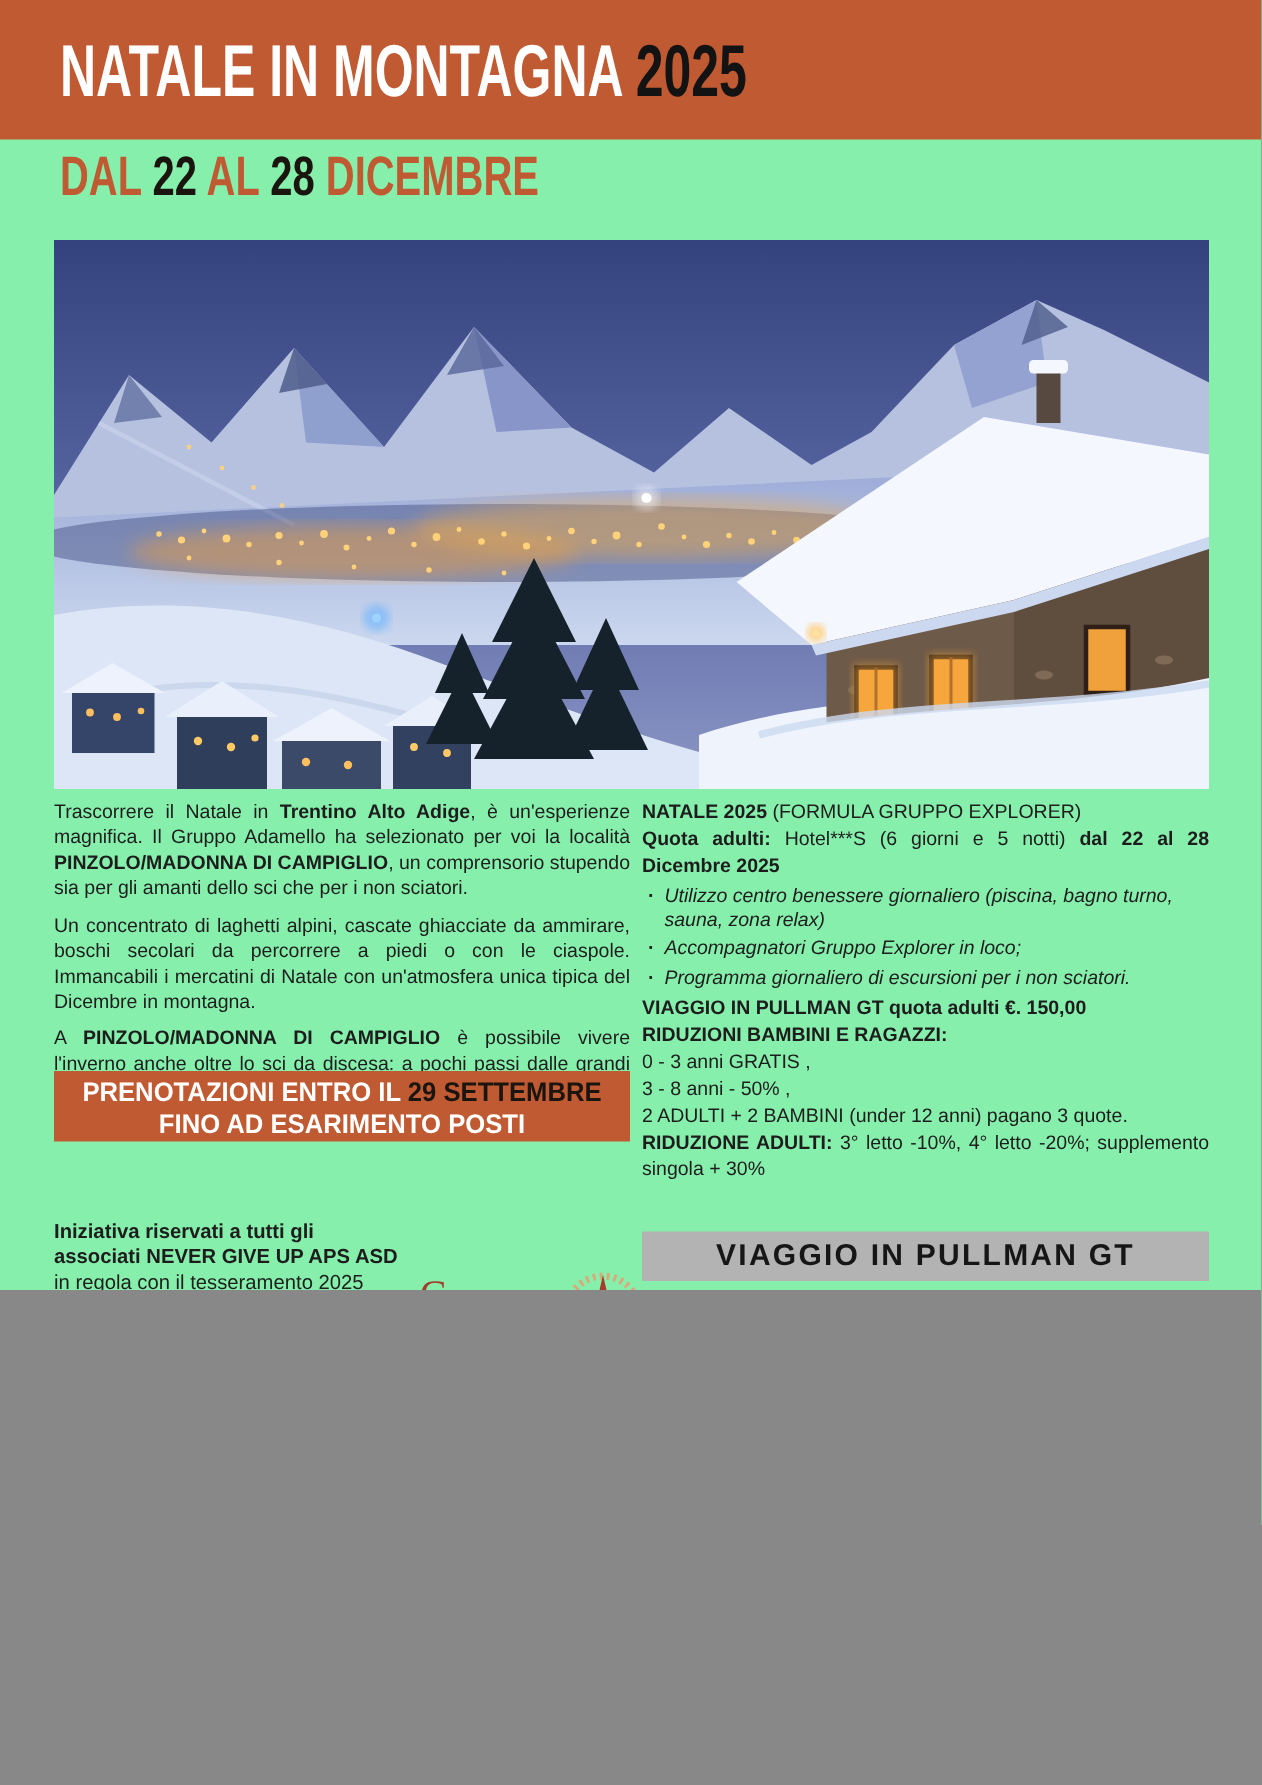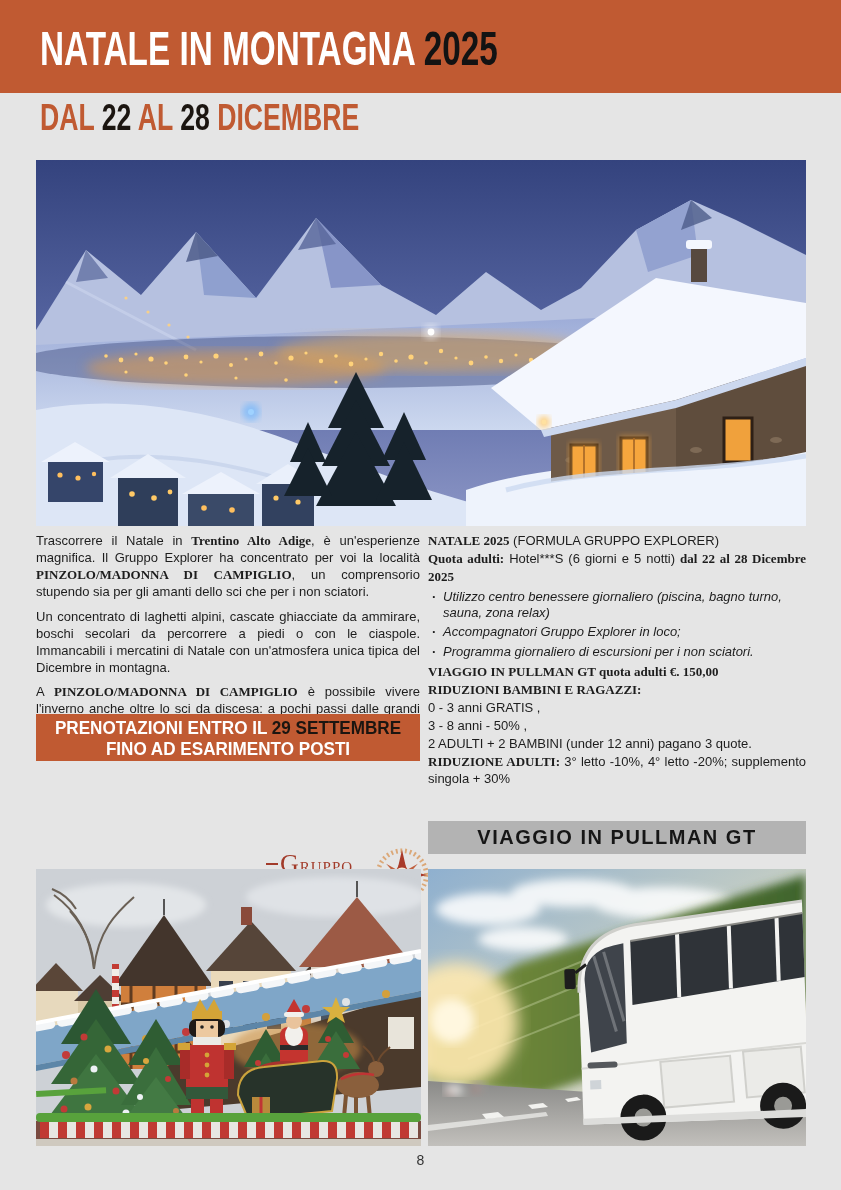--- a/index.html
+++ b/index.html
@@ -1,17 +1,17 @@
 <!DOCTYPE html>
 <html style="--accent: #c05a32; --gray-banner: #b3b3b3; --logo-red: #a23b2a;"><head>
 <meta charset="utf-8">
 <style>
   html,body{margin:0;padding:0;background:#888;}
   .page{
-    position:relative;width:841px;height:1190px;margin:0 auto;background:#e5e5e5;
+    position:relative;width:841px;height:860px;margin:0 auto;background:#86efac;
     font-family:"Liberation Sans",sans-serif;color:#1d1d1d;overflow:hidden;
   }
   
   .header-bar{position:absolute;left:0;top:0;width:841px;height:93px;background:var(--accent,#c05a32);}
   .header-title{position:absolute;left:40px;top:0;height:93px;line-height:96px;margin:0;
     font-size:49px;font-weight:700;letter-spacing:0;white-space:nowrap;}
   .cond-t{display:inline-block;transform:scaleX(.68);transform-origin:0 50%;}
   .title-main{color:#ffffff;}
   .title-year{color:#131313;}
   .subtitle{position:absolute;left:40px;top:97px;font-size:37px;font-weight:700;white-space:nowrap;}
@@ -24,21 +24,21 @@
   .photo svg{display:block;width:100%;height:100%;}
   #hero{left:36px;top:160px;width:770px;height:366px;}
   #market{left:36px;top:869px;width:385px;height:277px;}
   #bus{left:428px;top:869px;width:378px;height:277px;}
   
   .col{position:absolute;top:532px;font-size:13px;line-height:1.32;}
   #intro-col{left:36px;width:384px;}
   #offer-col{left:428px;width:378px;line-height:1.38;}
   .col p{margin:0 0 7px 0;text-align:justify;}
   #offer-col p{margin:0;}
-  .b{font-weight:700;font-family:Liberation Serif, serif;}
+  .b{font-weight:700;}
   .xb{font-weight:800;}
   ul.includes{list-style:none;margin:2px 0 2px 0;padding:0;}
   ul.includes li{font-style:italic;position:relative;padding-left:15px;margin:3px 0;text-align:left;line-height:1.25;}
   ul.includes li::before{content:"\00B7";position:absolute;left:4px;top:0;font-weight:700;font-style:normal;}
   .offer-line{margin:0;}
   
   .booking-banner{position:absolute;left:36px;top:714px;width:384px;height:47px;background:var(--accent,#c05a32);
     text-align:center;font-weight:800;font-size:18px;line-height:21px;padding-top:4px;box-sizing:border-box;}
   .booking-banner .bl{display:block;white-space:nowrap;transform:scaleX(.95);transform-origin:50% 50%;}
   
@@ -225,21 +225,21 @@
         <rect x="583" y="276" width="30" height="46" fill="#f6a63e" opacity=".5" filter="url(#hb3)"></rect>
         <circle cx="508" cy="262" r="6" fill="#ffca6e" opacity=".9" filter="url(#hb3)"></circle>
         <circle cx="508" cy="262" r="2.4" fill="#ffe1a0"></circle>
       </g>
       <path d="M430,340 C540,306 650,318 770,292 L770,366 L430,366 Z" fill="#eef3fc"></path>
       <path d="M470,330 C560,306 660,314 770,296" stroke="#ccd9f0" stroke-width="5" fill="none" opacity=".8"></path>
     </svg>
   </figure>
 
   <section class="col" id="intro-col">
-    <p><span>Trascorrere il Natale in </span><span class="b">Trentino Alto Adige</span><span>, è un'esperienze magnifica. Il Gruppo Explorer ha concentrato per voi la località </span><span class="b">PINZOLO/MADONNA DI CAMPIGLIO</span><span>, un comprensorio stupendo sia per gli amanti dello sci che per i non sciatori.</span></p>
+    <p><span>Trascorrere il Natale in </span><span class="b">Trentino Alto Adige</span><span>, è un'esperienze magnifica. Il Gruppo Adamello ha selezionato per voi la località </span><span class="b">PINZOLO/MADONNA DI CAMPIGLIO</span><span>, un comprensorio stupendo sia per gli amanti dello sci che per i non sciatori.</span></p>
     <p><span>Un concentrato di laghetti alpini, cascate ghiacciate da ammirare, boschi secolari da percorrere a piedi o con le ciaspole. Immancabili i mercatini di Natale con un'atmosfera unica tipica del Dicembre in montagna.</span></p>
     <p><span>A </span><span class="b">PINZOLO/MADONNA DI CAMPIGLIO</span><span> è possibile vivere l'inverno anche oltre lo sci da discesa: a pochi passi dalle grandi piste battute c'è la natura silenziosa del </span><span class="b">Parco Naturale Adamello Brenta.</span></p>
   </section>
 
   <section class="col" id="offer-col">
     <p><span class="b">NATALE 2025</span><span> (FORMULA GRUPPO EXPLORER)</span></p>
     <p><span class="b">Quota adulti:</span><span> Hotel***S (6 giorni e 5 notti) </span><span class="b">dal 22 al 28 Dicembre 2025</span></p>
     <ul class="includes">
         <li>Utilizzo centro benessere giornaliero (piscina, bagno turno, sauna, zona relax)</li>
         <li>Accompagnatori Gruppo Explorer in loco;</li>
@@ -253,20 +253,25 @@
       </div>
     <p>2 ADULTI + 2 BAMBINI (under 12 anni) pagano 3 quote.</p>
     <p><span class="b">RIDUZIONE ADULTI:</span><span> 3° letto -10%, 4° letto -20%; supplemento singola + 30%</span></p>
   </section>
 
   <div class="booking-banner">
     <span class="bl"><span class="w">PRENOTAZIONI ENTRO IL </span><span class="dark">29 SETTEMBRE</span></span>
     <span class="bl w">FINO AD ESARIMENTO POSTI</span>
   </div>
 
+  <div class="note">
+    <p class="n1">Iniziativa riservati a tutti gli</p>
+    <p class="n1"><span class="b">associati </span><span class="xb">NEVER GIVE UP APS ASD</span></p>
+    <p class="n3">in regola con il tesseramento 2025</p>
+  </div>
 
   <div class="logo">
     <div class="logo-text">
       <span class="logo-line"><span class="logo-dash"></span><span class="logo-init">G</span><span>RUPPO</span></span>
       <span class="logo-line"><span class="logo-dash"></span><span class="logo-init">E</span><span>XPLORER</span></span>
     </div>
     <svg class="compass" viewBox="0 0 60 60">
       <circle cx="30" cy="30" r="26" fill="none" stroke="#dba878" stroke-width="5" stroke-dasharray="2 3"></circle>
       <path d="M30,13 L36,24 L47,18 L38,28 L47,42 L35,35 L30,47 L25,35 L13,42 L22,28 L13,18 L24,24 Z" fill="#c0603f"></path>
       <path d="M30,3 L35,25 L57,30 L35,35 L30,57 L25,35 L3,30 L25,25 Z" fill="#a93b2a"></path>

